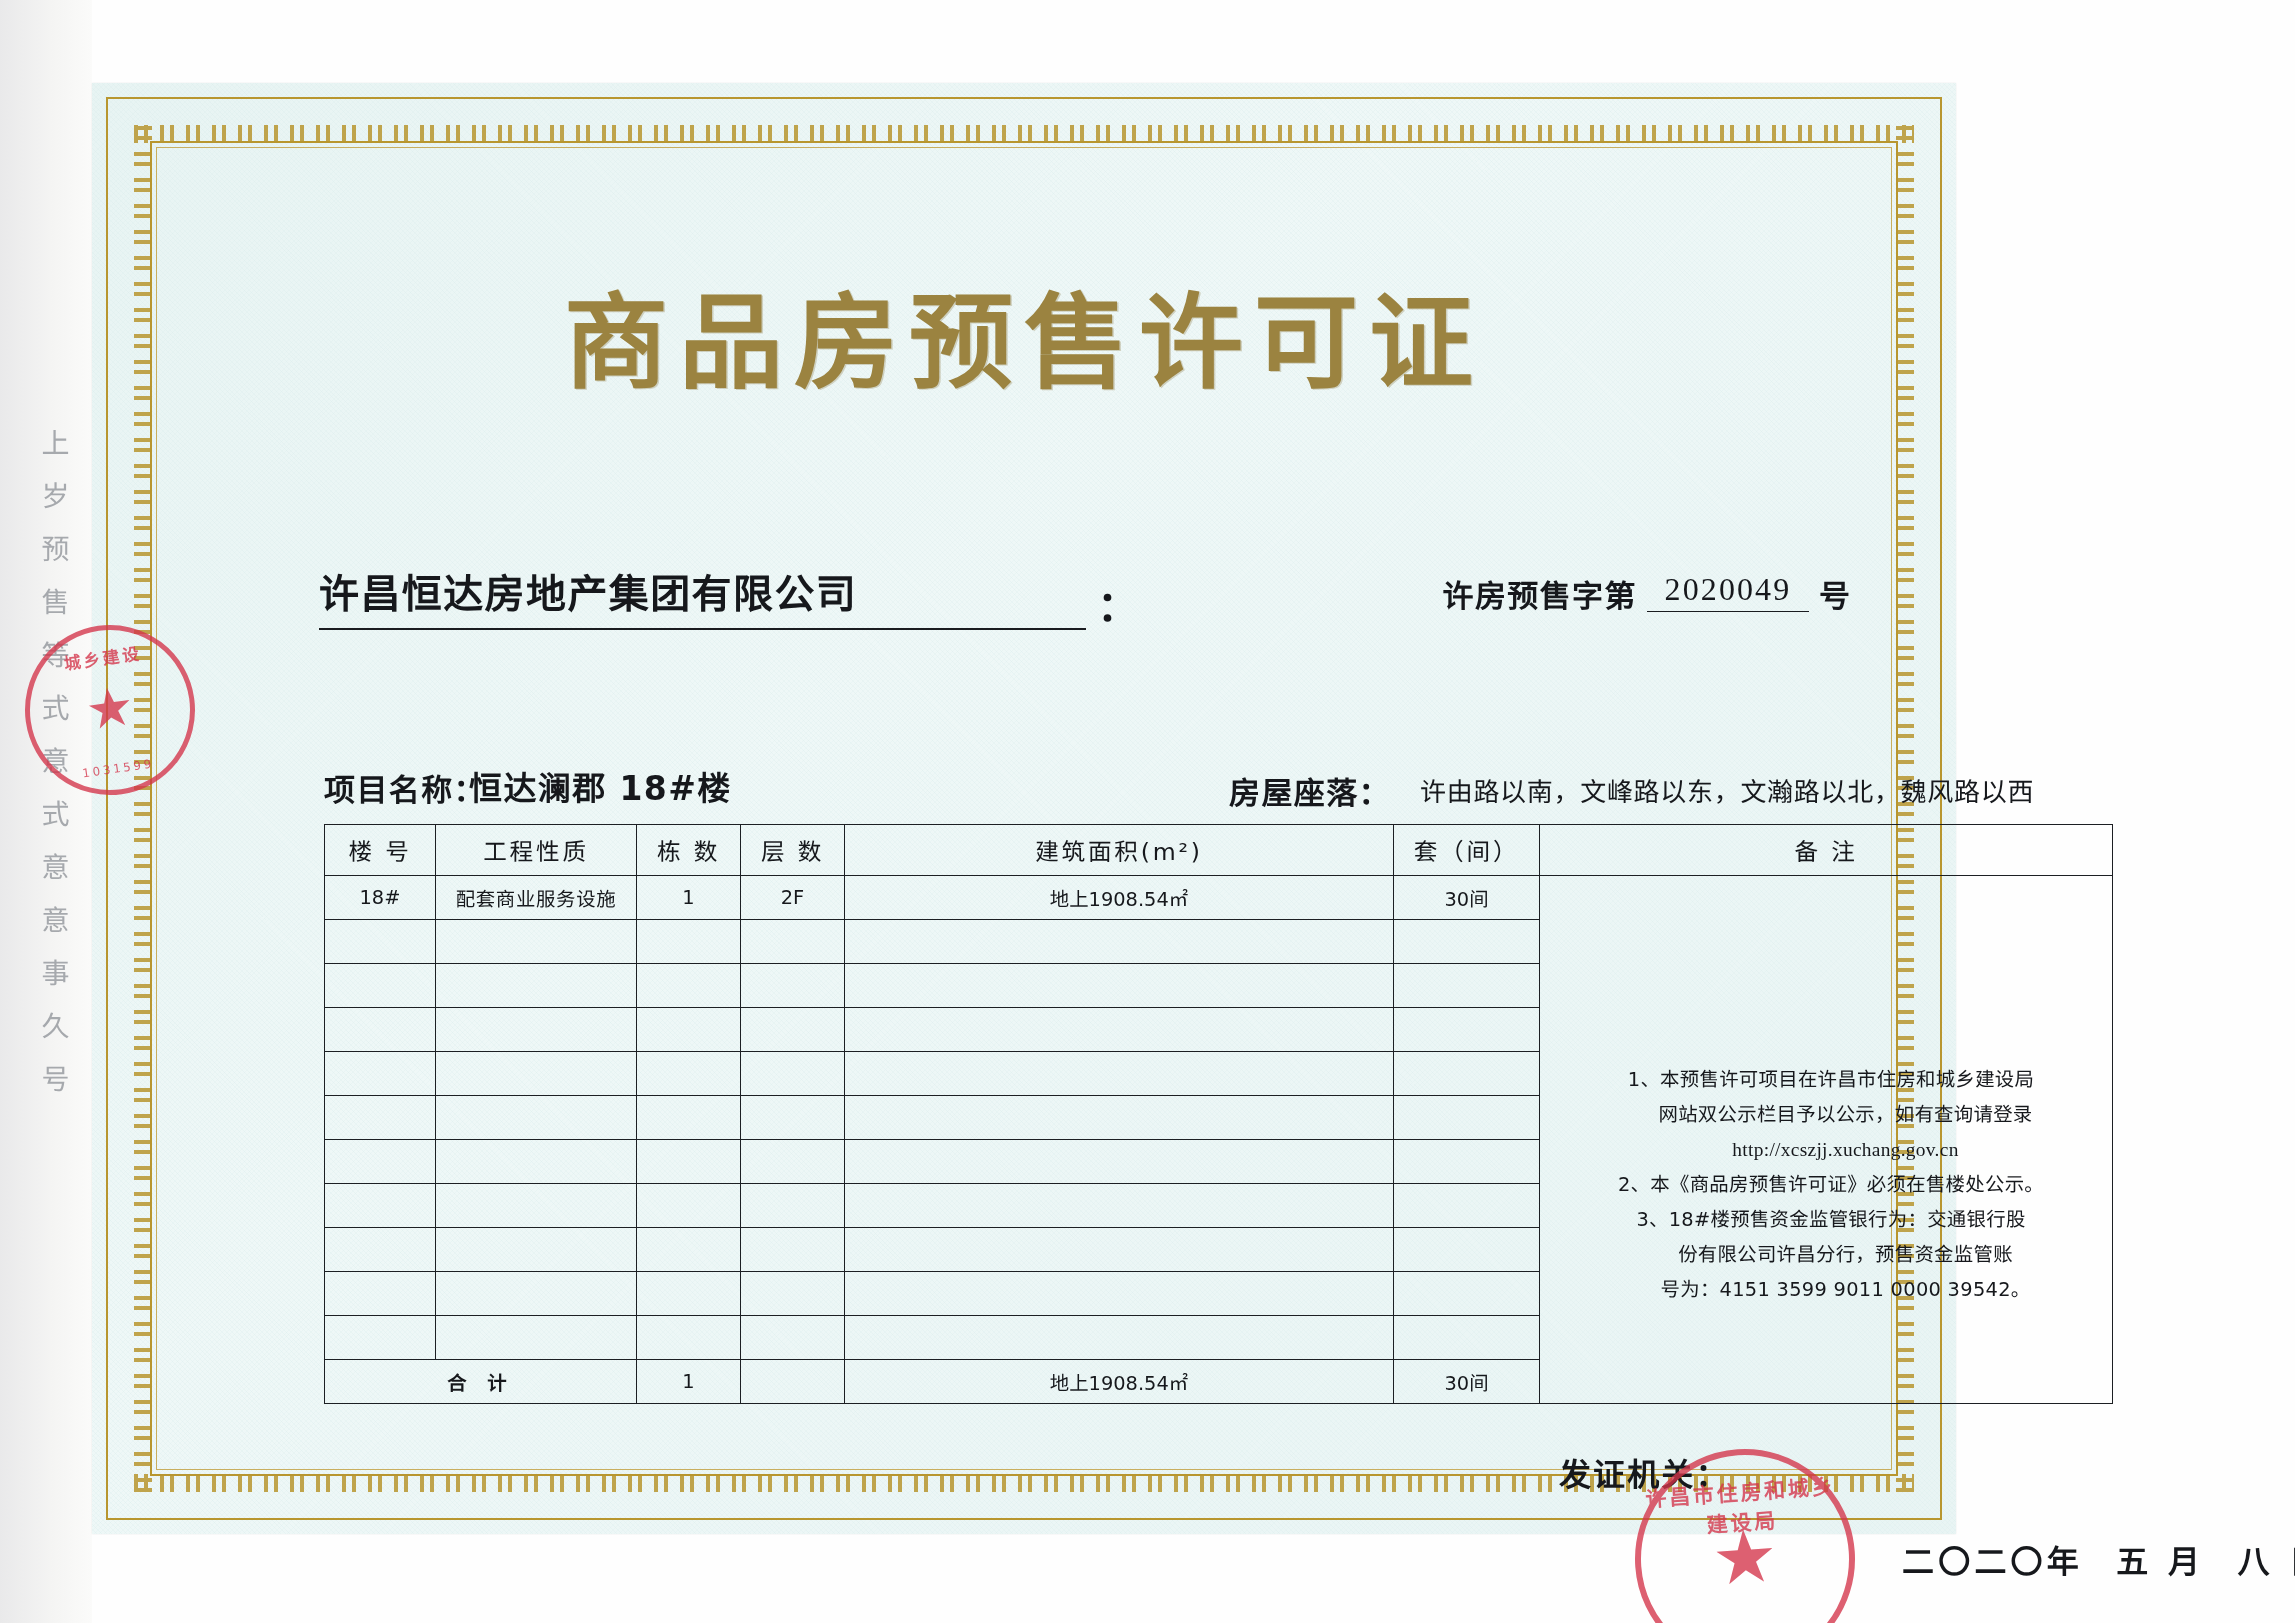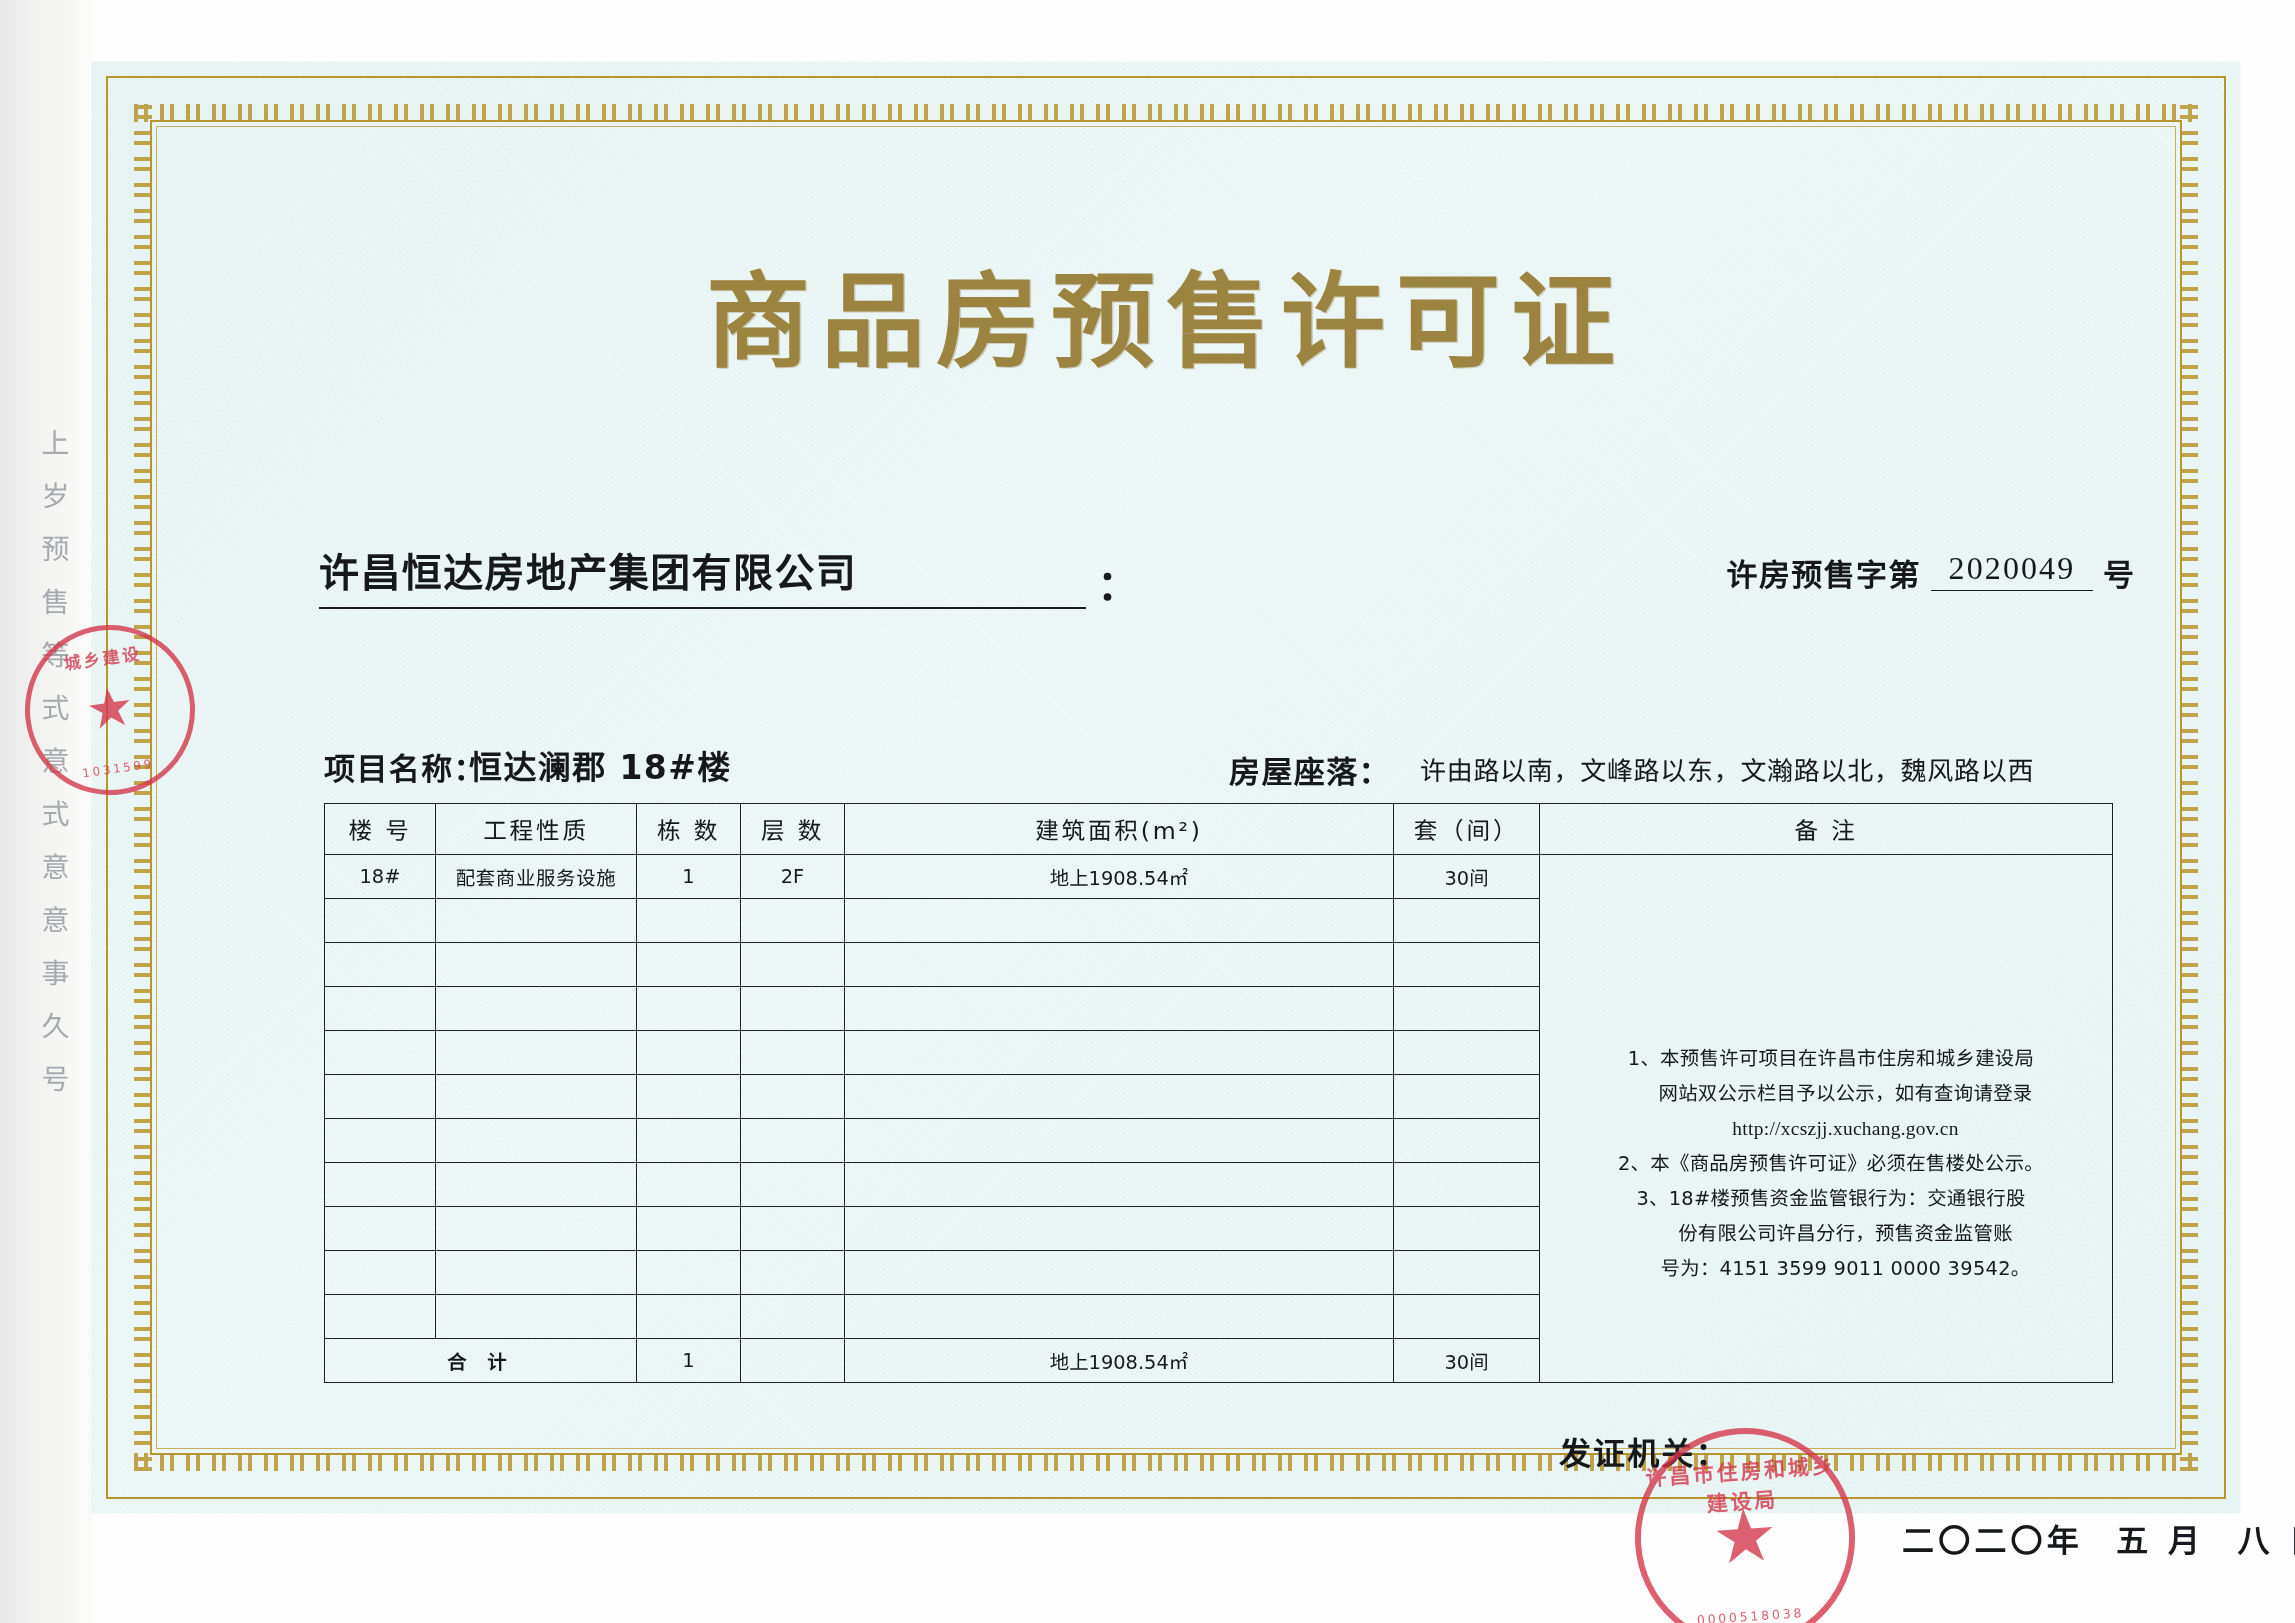--- a/index.html
+++ b/index.html
@@ -30,22 +30,22 @@
     left: 0; top: 0;
     width: 92px;
     height: 1623px;
     background: linear-gradient(to right, #e9e9ea 0%, #f4f4f3 55%, #fbfbfa 100%);
   }
 
   
   #certificate {
     position: absolute;
     left: 92px;
-    top: 62px;
-    width: 2148px;
+    top: 83px;
+    width: 1864px;
     height: 1451px;
     background:
       linear-gradient(135deg, rgba(226,241,240,0.55) 0%, rgba(240,249,249,0.35) 40%, rgba(228,242,242,0.55) 100%),
       repeating-linear-gradient(45deg, rgba(200,226,226,0.30) 0px, rgba(200,226,226,0.30) 0.7px, rgba(255,255,255,0) 0.7px, rgba(255,255,255,0) 3.5px),
       repeating-linear-gradient(-45deg, rgba(200,226,226,0.22) 0px, rgba(200,226,226,0.22) 0.7px, rgba(255,255,255,0) 0.7px, rgba(255,255,255,0) 3.5px),
       #eef7f6;
     box-shadow: 0 0 1.4px rgba(0,0,0,0.10);
   }
 
   

